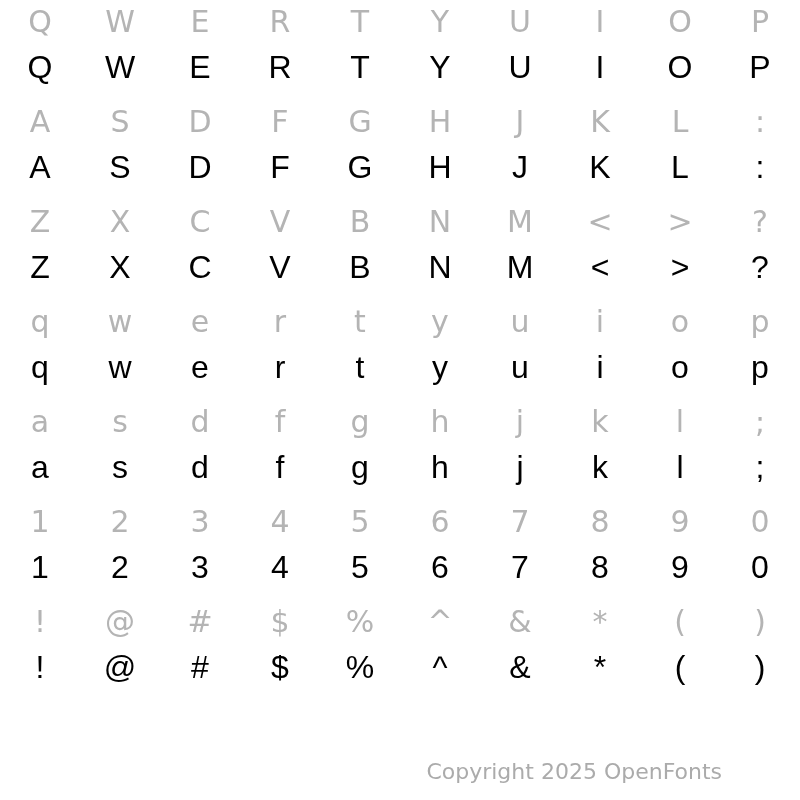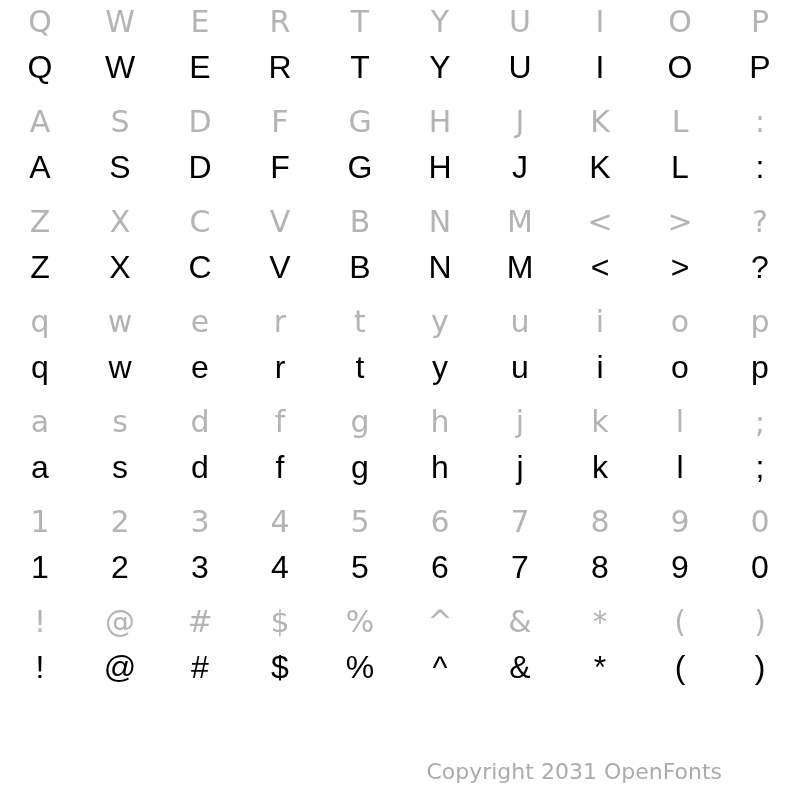--- a/index.html
+++ b/index.html
@@ -222,13 +222,13 @@
       <div class="glyph-cell">$</div>
       <div class="glyph-cell">%</div>
       <div class="glyph-cell">^</div>
       <div class="glyph-cell">&amp;</div>
       <div class="glyph-cell">*</div>
       <div class="glyph-cell">(</div>
       <div class="glyph-cell">)</div>
     </div>
   </div>
 
-<div class="copyright" style="color: rgb(171, 171, 171);">Copyright 2031 OpenFonts</div>
+<div class="copyright" style="color: rgb(171, 171, 171);">Copyright 2025 OpenFonts</div>
 
 </body></html>

